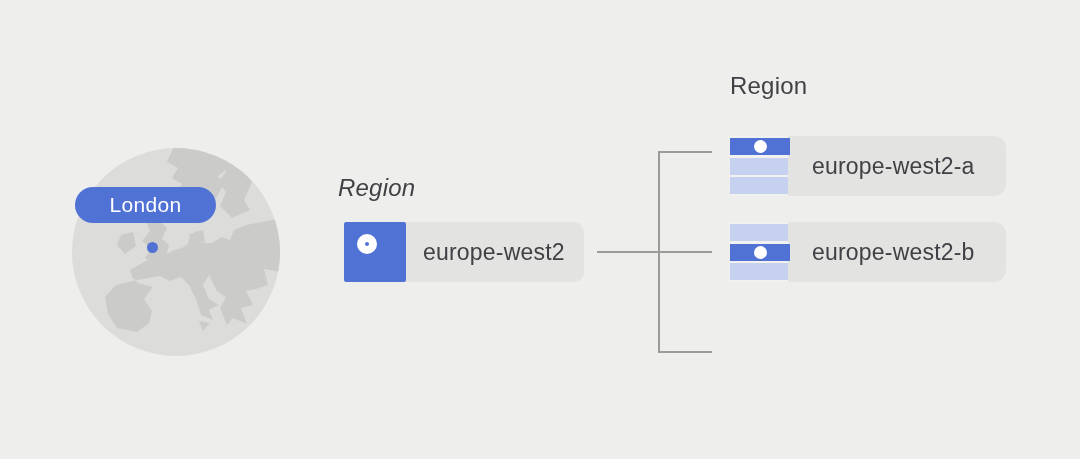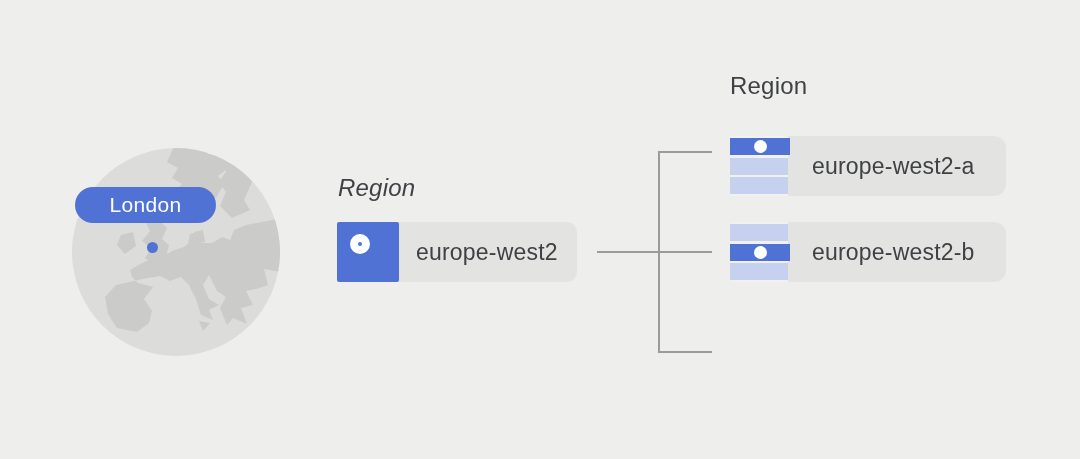--- a/index.html
+++ b/index.html
@@ -20,21 +20,21 @@
   .pill{position:absolute;left:75px;top:187px;width:141px;height:36px;border-radius:18px;
         background:var(--accent);color:#fff;font-size:21px;font-weight:500;letter-spacing:.3px;
         display:flex;align-items:center;justify-content:center;z-index:3;text-align:right;}
 
   
   .heading{position:absolute;color:var(--text);font-size:24px;letter-spacing:.2px;line-height:1;}
   #region-heading{left:338px;top:176px;font-style:italic;}
   #zones-heading{left:730px;top:74px;}
 
   
-  .region-card{position:absolute;left:337px;top:222px;width:240px;height:60px;}
+  .region-card{position:absolute;left:344px;top:222px;width:240px;height:60px;}
   .card-bg{position:absolute;inset:0;background:var(--box);border-radius:10px;}
   .region-icon{position:absolute;left:0;top:0;width:62px;height:60px;background:var(--accent);
                border-radius:2px;}
   .region-ring{position:absolute;left:13px;top:12px;width:20px;height:20px;border:8px solid #fff;
                border-radius:50%;}
   .card-text{position:absolute;top:0;height:60px;display:flex;align-items:center;
              color:var(--text);font-size:23px;letter-spacing:.2px;}
   .region-card .card-text{left:79px;}
 
   

